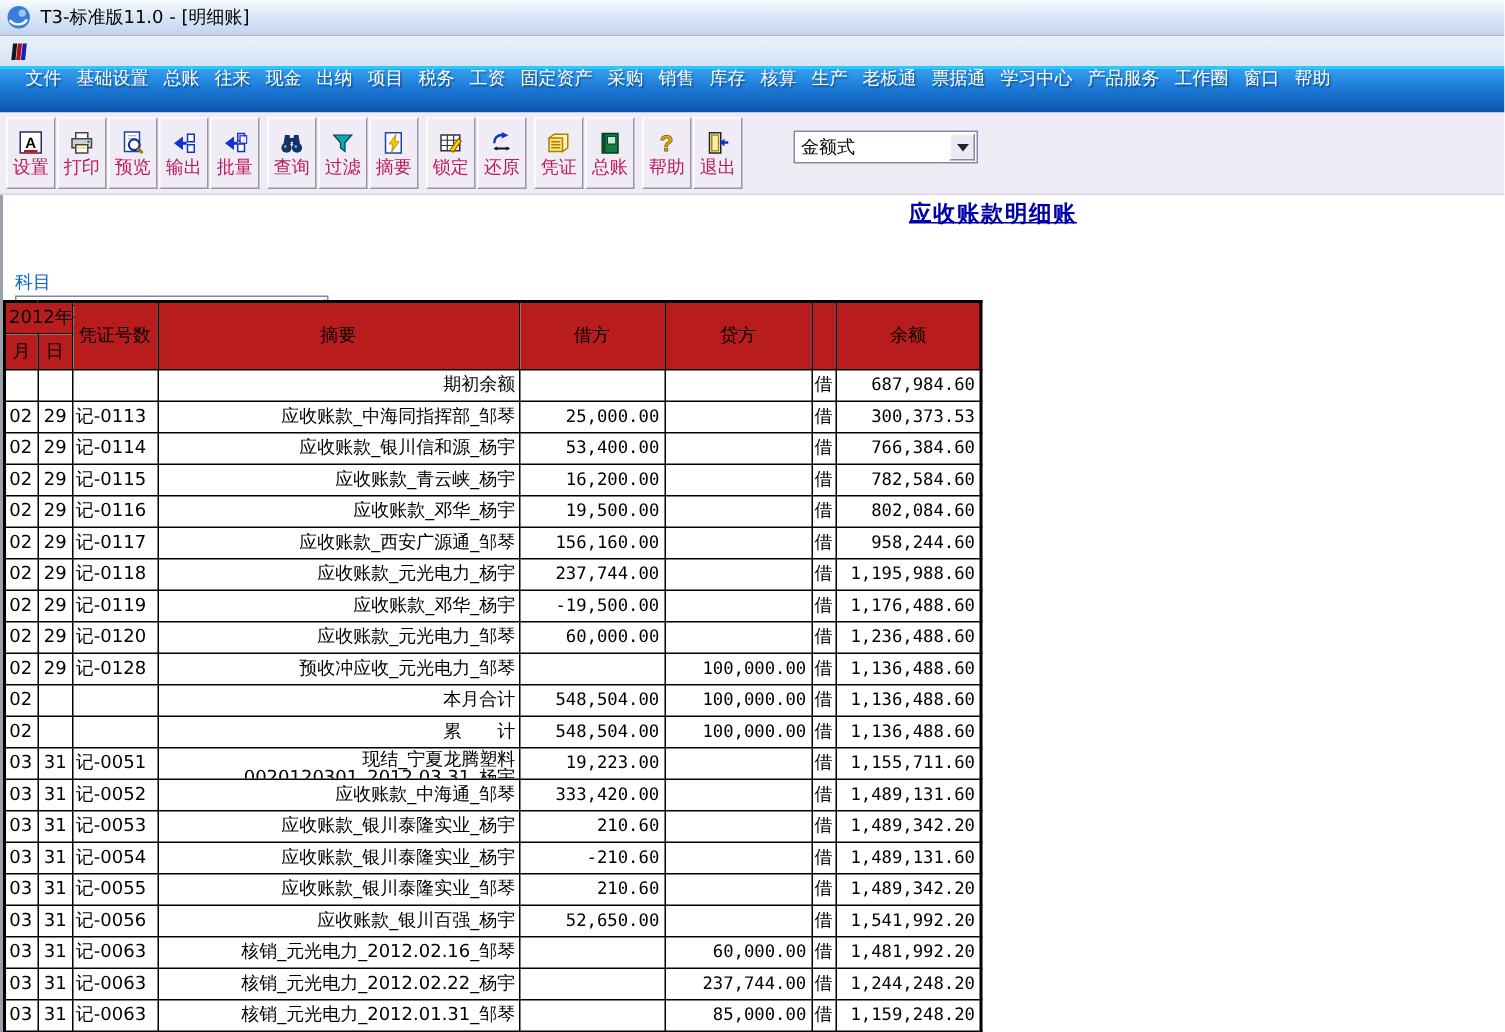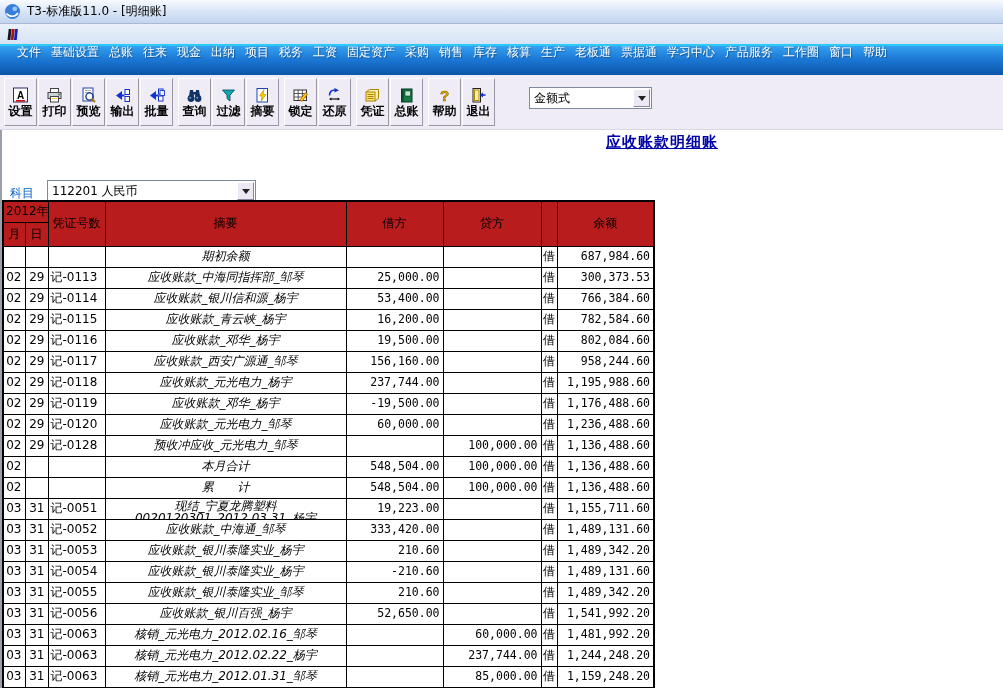--- a/index.html
+++ b/index.html
@@ -43,21 +43,21 @@
   .toolbar {
     height:55px; background:#efecf6; border-bottom:1px solid #d9d5e3;
     display:flex; align-items:flex-start; padding:3px 0 0 4px;
   }
   .tb-btn {
     width:33px; height:48px; margin-right:1px; background:#efecf6;
     border:1px solid; border-color:#ffffff #9a96a8 #9a96a8 #ffffff;
     display:flex; flex-direction:column; align-items:center; justify-content:center; gap:1px;
   }
   .tb-btn .tbi { width:17px; height:17px; display:flex; }
-  .tb-btn .tbl { font-size:12px; line-height:13px; color:#000000; white-space:nowrap;font-weight:bold; }
+  .tb-btn .tbl { font-size:12px; line-height:13px; color:#be185d; white-space:nowrap; }
   .tb-gap { width:4px; height:48px; }
 
   
   .combo {
     height:22px; background:#fff; border:1px solid #7f8aa0; display:flex; align-items:center;
     font-size:12px;
   }
   .combo .val { flex:1; padding:0 4px; white-space:nowrap; overflow:hidden; }
   .combo .arrowbox {
     width:17px; height:18px; margin-right:1px; background:#ece9f4;
@@ -70,41 +70,41 @@
   
   .content {
     position:relative; height:651px; background:#fff;
     border-left:2px solid #9aa0a8;
   }
   .report-title {
     position:absolute; top:3px; left:320px; width:680px; text-align:center;
     font-size:15px; font-weight:bold; color:#0000a8; text-decoration:underline;
     letter-spacing:1px;
   }
-  .subject-row { position:absolute; top:50px; left:8px; display:flex; align-items:flex-end; }
+  .subject-row { position:absolute; top:50px; left:8px; display:flex; align-items:flex-start;flex-direction:column; }
   .subject-label { color:#0a62c8; font-size:12px; margin-right:13px; }
   .subject-combo { width:209px; }
 
   
   table.ledger {
     position:absolute; top:70px; left:0;
     border-collapse:collapse; table-layout:fixed; width:652px;
     font-size:12px; color:#000; border:2px solid #000;
   }
   .ledger th, .ledger td {
     border:1px solid #000; padding:0 2px; height:20px; line-height:19px;
     overflow:hidden; white-space:nowrap;
   }
   .ledger thead th { background:#b91c1c; font-weight:normal; text-align:center; }
   .ledger thead tr.h1 th { height:21px; }
   .ledger thead tr.h2 th { height:24px; }
   th.h-dir { white-space:normal; line-height:13px; padding:0 19px; }
   td.c-md { text-align:right; padding-right:3px; }
   td.c-voucher { text-align:left; padding-left:2px; }
-  td.c-sum { text-align:center; padding:0;font-style:italic; }
+  td.c-sum { text-align:right; padding:0; }
   td.c-sum .cellwrap { height:20px; overflow:hidden; padding:0 2px; }
   td.c-sum .cellwrap.two { line-height:12px; padding-top:1px; }
   td.c-num { text-align:right; padding-right:3px; font-family:"DejaVu Sans Mono","Liberation Mono",monospace; font-size:11.5px; }
   td.c-dir { text-align:center; padding:0; }
 
   .bottom-strip {
     position:absolute; left:0; bottom:0; width:100%; height:4px; background:#d4d0c8;
     border-top:1px solid #9aa0a8;
   }
 </style>

